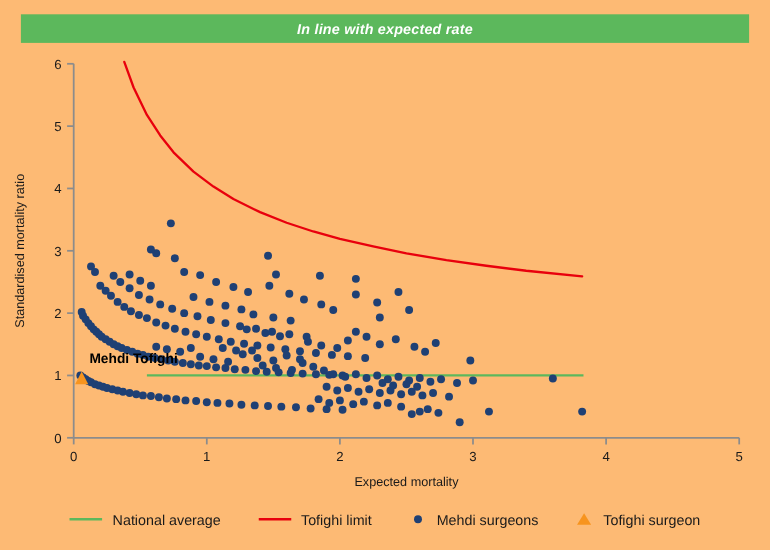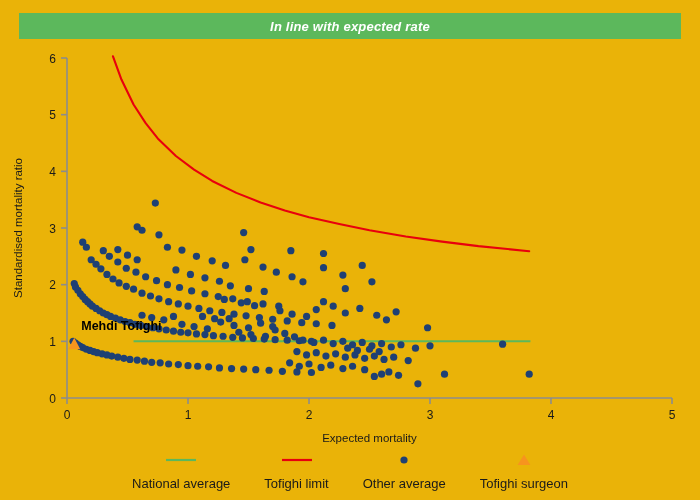--- a/index.html
+++ b/index.html
@@ -5,21 +5,21 @@
   html, body {
     margin: 0; padding: 0;
     width: 700px; height: 500px;
     background: #ffffff;
     font-family: "Liberation Sans", sans-serif;
     overflow: hidden;
   }
   #page {
     position: relative;
     width: 700px; height: 500px;
-    background: #eab308;
+    background: #fdba74;
   }
   #status-banner {
     position: absolute;
     left: 19px; top: 13px;
     width: 662px; height: 26px;
     background: #5cb85c;
     display: flex;
     align-items: center;
     justify-content: center;
   }
@@ -41,21 +41,20 @@
     width: 700px; height: 34px;
     display: flex;
     align-items: center;
     justify-content: center;
     gap: 34px;
   }
   .legend-item {
     display: flex;
     align-items: center;
     gap: 9px;
-    flex-direction: column;
   }
   .legend-label {
     font-size: 13px;
     color: #1a1a1a;
   }
   .legend-swatch { display: block; }
   text { font-family: "Liberation Sans", sans-serif; }
   .tick-label { font-size: 12px; fill: #1a1a1a; }
   .axis-title { font-size: 11.5px; fill: #1a1a1a; }
   .point-label { font-size: 12.5px; font-weight: bold; fill: #000000; }
@@ -350,21 +349,21 @@
       <div class="legend-item">
         <svg width="30" height="14" class="legend-swatch">
           <line x1="0" y1="7" x2="30" y2="7" stroke="#e8000d" stroke-width="2.2"></line>
         </svg>
         <span class="legend-label">Tofighi limit</span>
       </div>
       <div class="legend-item">
         <svg width="16" height="14" class="legend-swatch">
           <circle cx="8" cy="7" r="3.6" fill="#1f4074"></circle>
         </svg>
-        <span class="legend-label">Other average</span>
+        <span class="legend-label">Mehdi surgeons</span>
       </div>
       <div class="legend-item">
         <svg width="16" height="14" class="legend-swatch">
           <polygon points="8,1.5 1.6,12 14.4,12" fill="#f7941e"></polygon>
         </svg>
         <span class="legend-label">Tofighi surgeon</span>
       </div>
     </div>
 
 </div>

